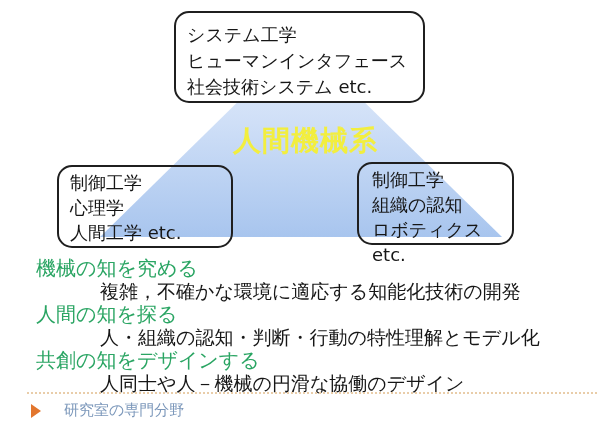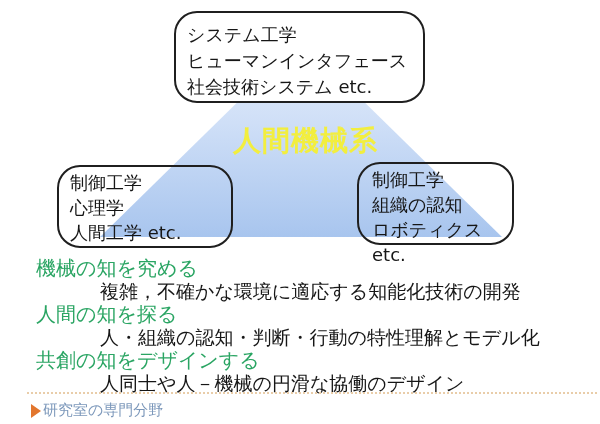--- a/index.html
+++ b/index.html
@@ -9,39 +9,39 @@
   }
   
   .triangle {
     position:absolute; left:100px; top:40px; width:402px; height:197px;
     background:linear-gradient(180deg, #e8effb 0%, #cfdff7 42%, #a8c5ee 100%);
     clip-path:polygon(50% 0, 0 100%, 100% 100%);
     z-index:1;
   }
   .box {
     position:absolute; box-sizing:border-box;
-    border:2.5px solid #1f1f1f; border-radius:23px;
+    border:2.5px solid #1f1f1f; border-radius:15px;
     color:#161616; font-size:18px; z-index:2;
   }
   .box-top  { left:174px; top:11px;  width:251px; height:92px; padding:9px 0 0 11px; background:#ffffff; line-height:26px; }
   .box-left { left:57px;  top:165px; width:176px; height:83px; padding:3px 0 0 11px; background:transparent; line-height:25px; }
   .box-right{ left:357px; top:162px; width:157px; height:83px; padding:3px 0 0 13px; background:transparent; line-height:25px; }
   .triangle-label {
     position:absolute; left:233px; top:122px; z-index:3;
     color:#f2ee3e; font-size:28px; font-weight:bold; letter-spacing:1px;
     white-space:nowrap;
   }
   .bullets { position:absolute; left:36px; top:257px; width:545px; z-index:2; }
   .bullet-heading { color:#2aa563; font-size:20px; line-height:23px; white-space:nowrap; }
   .bullet-detail  { color:#161616; font-size:19px; line-height:23px; padding-left:64px; white-space:nowrap; }
   .divider {
     position:absolute; left:27px; top:392px; width:570px; height:0;
     border-top:2px dotted #e9cda9; z-index:2;
   }
-  .footer { position:absolute; left:31px; top:401px; display:flex; align-items:center; gap:2px; z-index:2; }
+  .footer { position:absolute; left:31px; top:401px; display:flex; align-items:center; gap:23px; z-index:2; }
   .arrow-icon {
     width:0; height:0; display:inline-block;
     border-left:10px solid #e2762e;
     border-top:7px solid transparent;
     border-bottom:7px solid transparent;
   }
   .footer-text { color:#7b97ba; font-size:15px; white-space:nowrap; }
 </style>
 </head>
 <body>

